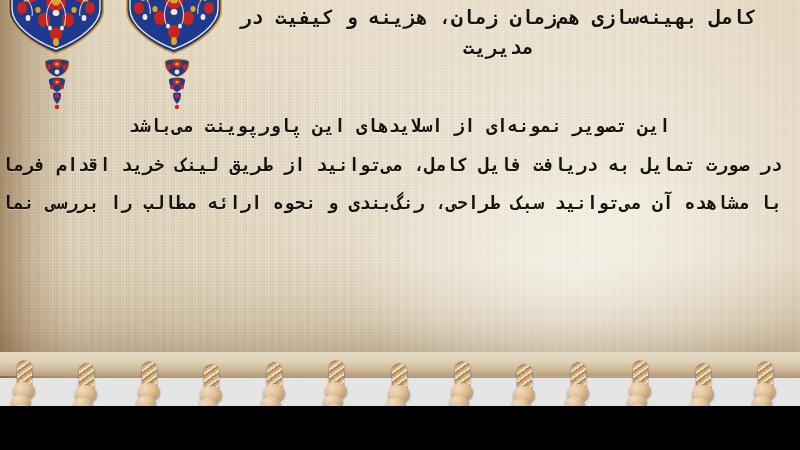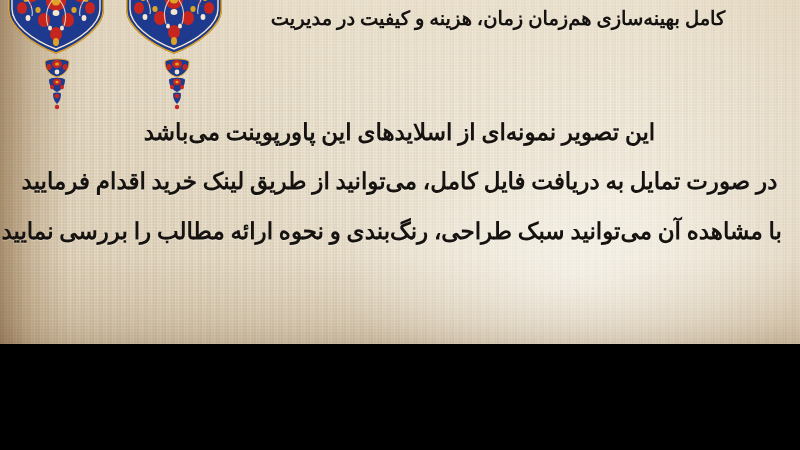--- a/index.html
+++ b/index.html
@@ -4,24 +4,24 @@
 <title>Persian Carpet Slide</title>
 <style>
   html, body {
     margin: 0;
     padding: 0;
     background: #000;
   }
   #slide {
     position: relative;
     width: 800px;
-    height: 344px;
+    height: 406px;
     overflow: hidden;
-    background: #7dd3fc;
-    font-family: Liberation Serif, serif;
+    background: #e5e5e5;
+    font-family: Liberation Mono, monospace;
   }
 
   
   .carpet {
     position: absolute;
     left: 0;
     top: 0;
     width: 800px;
     height: 378px;
     background-color: #ddd2bd;
@@ -140,21 +140,21 @@
     letter-spacing: 0px;
     text-shadow: 0 1px 0 rgba(255,255,250,0.35);
   }
   .body-block {
     position: absolute;
     right: 18px;
     top: 108px;
     width: 765px;
     text-align: center;
     color: #15120f;
-    font-size: 23px;
+    font-size: 18px;
     font-weight: bold;
     line-height: 2.15;
     text-shadow: 0 1px 0 rgba(255,255,250,0.3);
   }
   .body-line { display: block; white-space: nowrap; }
 </style>
 </head>
 <body>
 
 <div id="slide">

